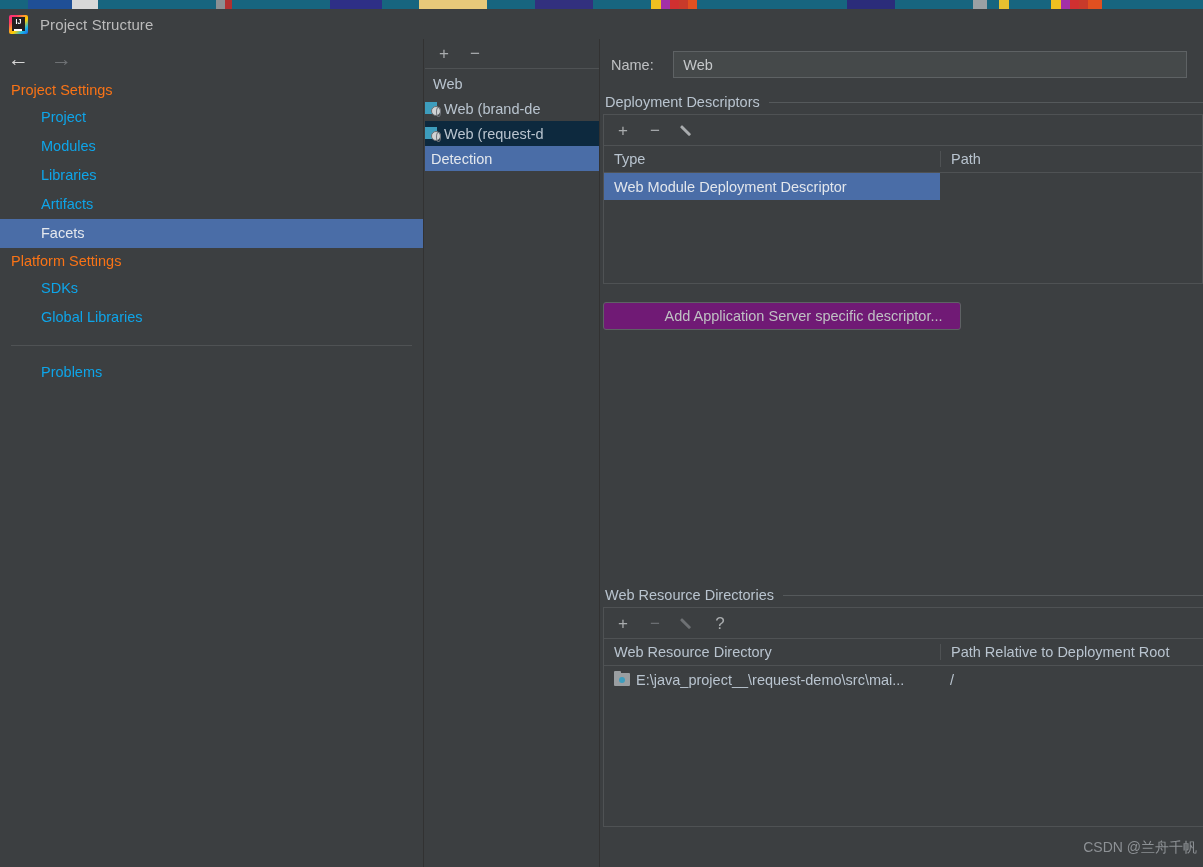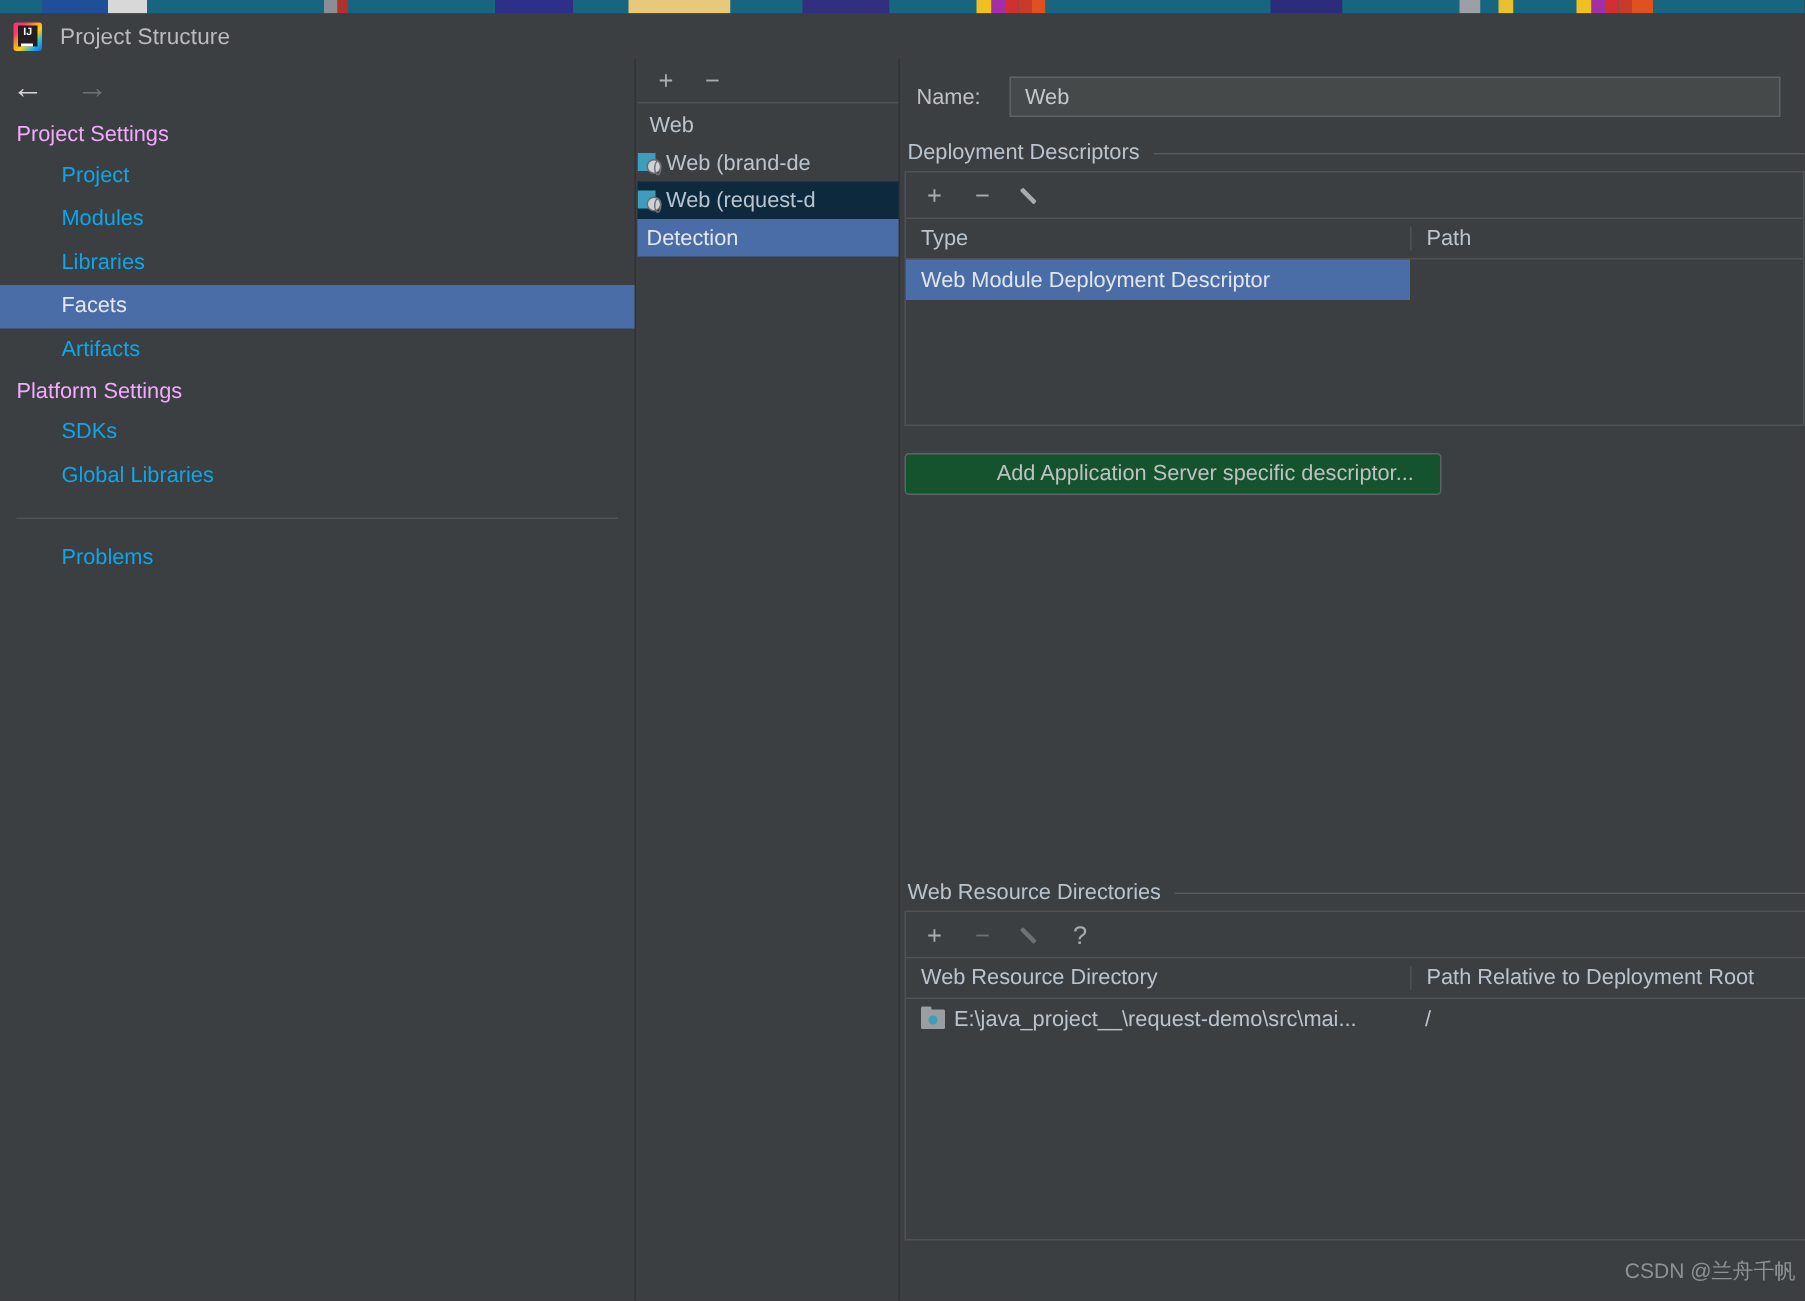--- a/index.html
+++ b/index.html
@@ -68,21 +68,21 @@
   }
   #nav-arrows {
     height: 38px; display: flex; align-items: center;
     padding-left: 8px; gap: 22px;
   }
   .nav-arrow { font-size: 21px; line-height: 21px; }
   #nav-back  { color: #d5d5d5; }
   #nav-fwd   { color: #6e7174; }
 
   .side-group {
-    color: #f0abfc; font-size: 14.5px;
+    color: #f97316; font-size: 14.5px;
     padding: 5px 0 5px 11px;
   }
   .side-item {
     color: #0ea5e9; font-size: 14.5px;
     padding: 5px 0 5px 41px;
     height: 29px; line-height: 19px;
   }
   .side-item.selected {
     background: #4a6da7; color: #e4e8ee;
   }
@@ -223,21 +223,21 @@
   .folder-ico::after {
     content: ""; position: absolute; left: 5px; top: 4px;
     width: 6px; height: 6px; border-radius: 50%;
     background: #3d9dbd;
   }
 
   
   #add-descriptor-btn {
     margin-top: 18px;
     height: 28px; min-width: 358px;
-    background: #14532d; border: 1px solid #5e6264;
+    background: #701a75; border: 1px solid #5e6264;
     border-radius: 3px;
     color: #bfc1c3; font-size: 14.5px;
     font-family: "Liberation Sans", sans-serif;
     cursor: default;
     padding-left: 43px;
   }
 
   #wrd-section { position: absolute; top: 532px; left: 2px; width: 604px; }
 
   
@@ -296,22 +296,22 @@
   <div id="sidebar">
     <div id="nav-arrows">
       <span class="nav-arrow" id="nav-back">←</span>
       <span class="nav-arrow" id="nav-fwd">→</span>
     </div>
 
     <div class="side-group">Project Settings</div>
     <div class="side-item">Project</div>
     <div class="side-item">Modules</div>
     <div class="side-item">Libraries</div>
+    <div class="side-item">Artifacts</div>
     <div class="side-item selected">Facets</div>
-    <div class="side-item">Artifacts</div>
 
     <div class="side-group">Platform Settings</div>
     <div class="side-item">SDKs</div>
     <div class="side-item">Global Libraries</div>
 
     <div id="side-divider"></div>
     <div class="side-item spaced">Problems</div>
   </div>
 
   <div id="midpanel">

